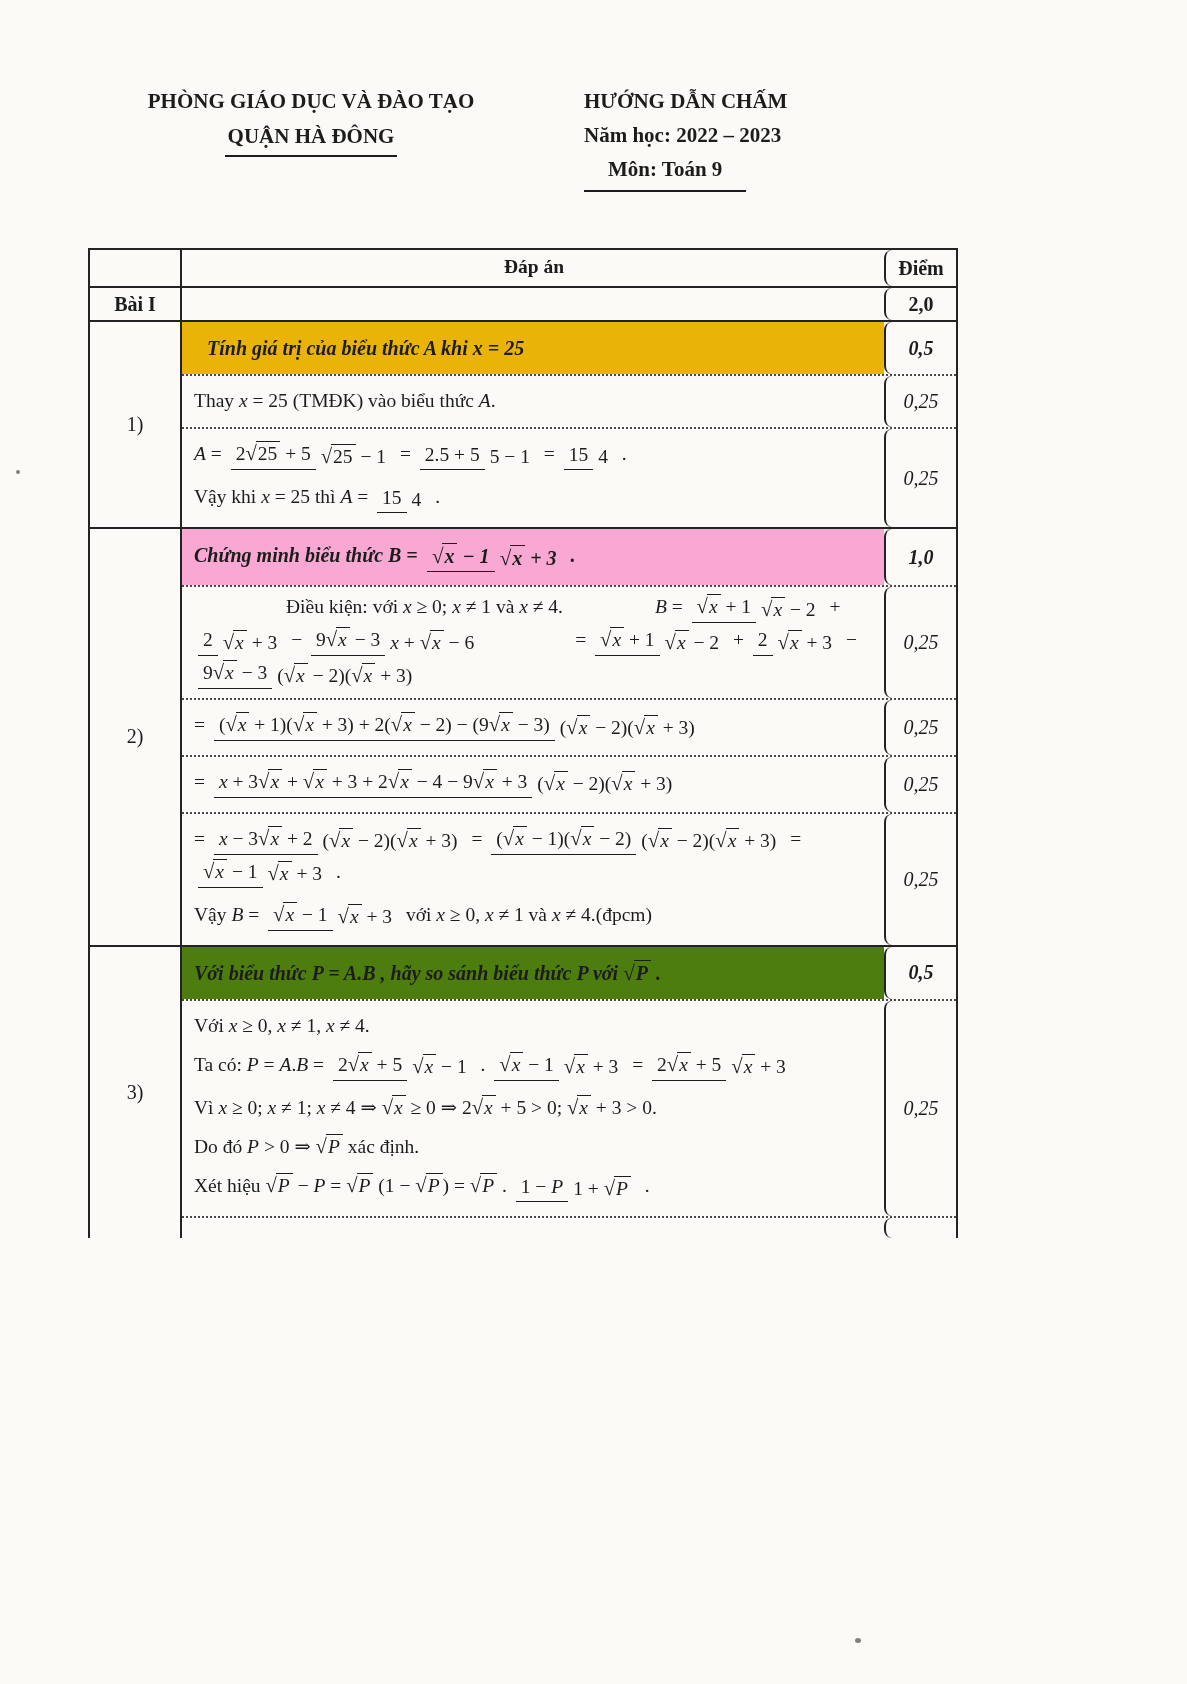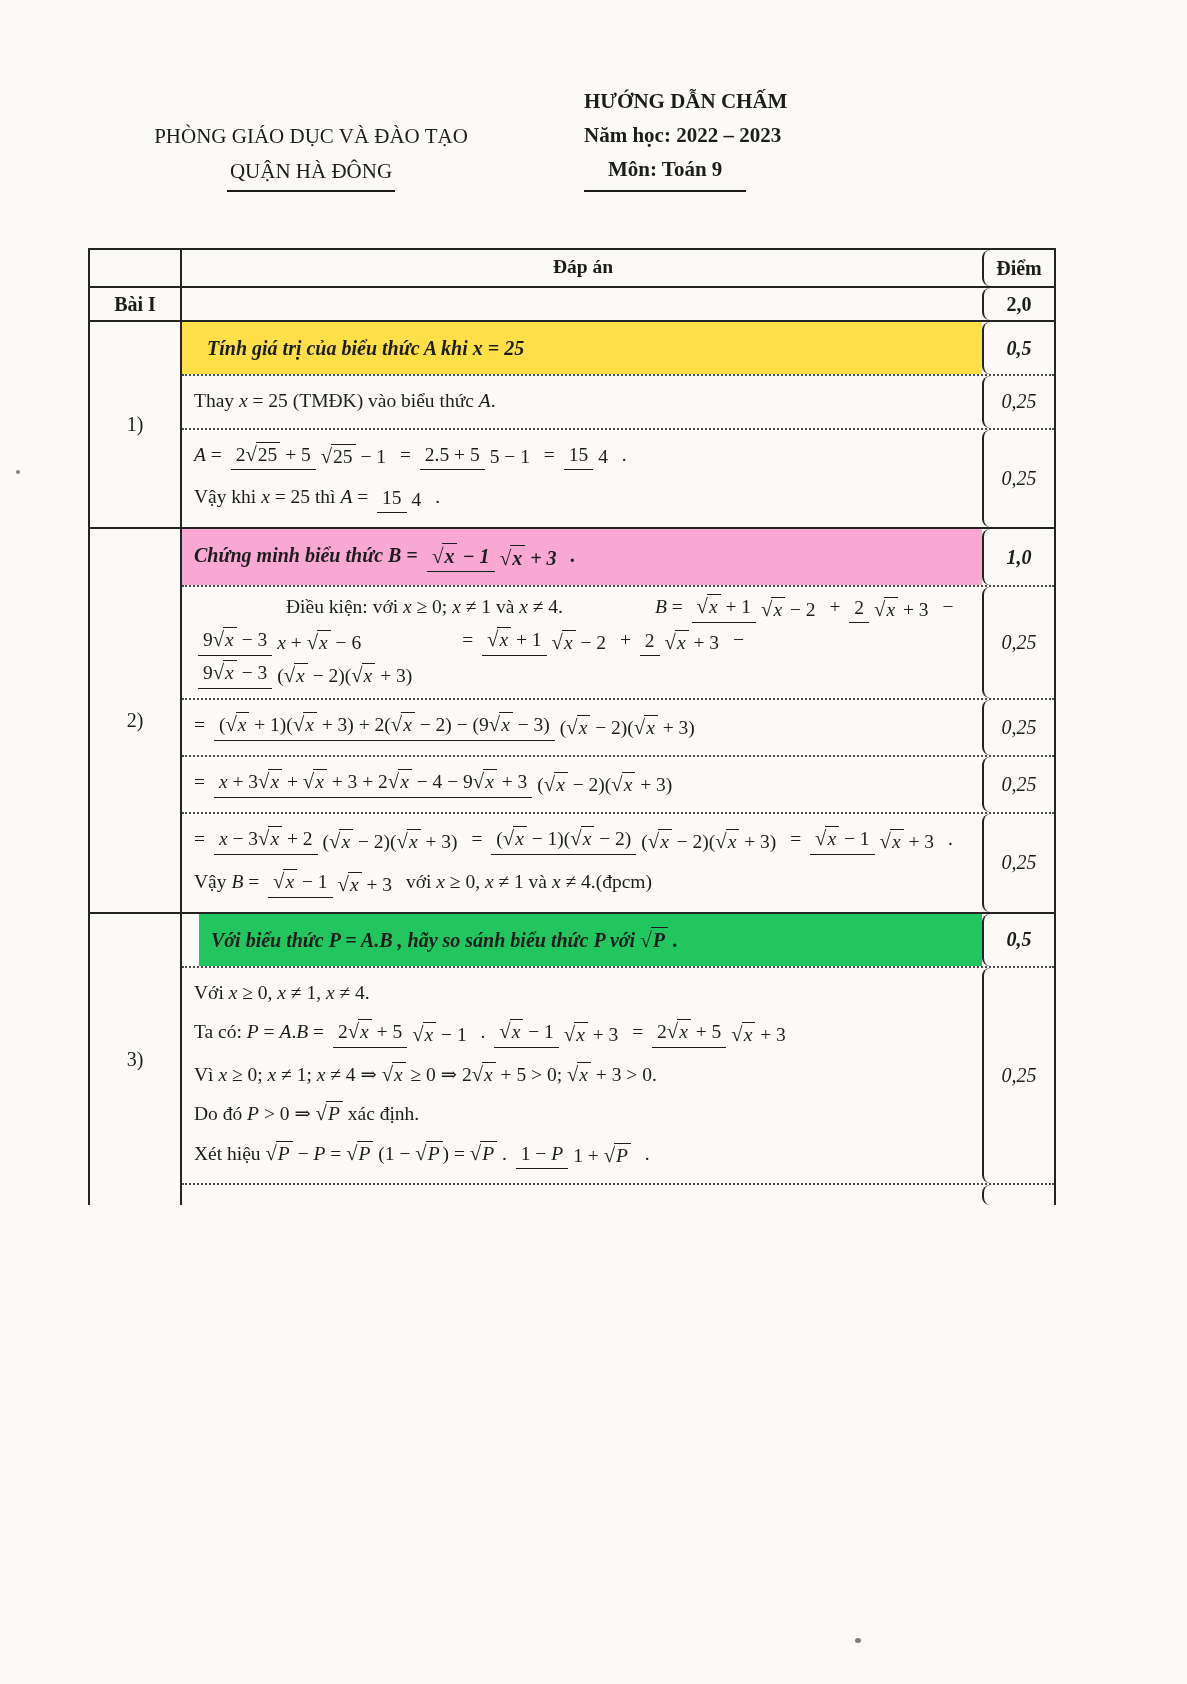--- a/index.html
+++ b/index.html
@@ -2,27 +2,27 @@
 <html><head>
 <meta charset="utf-8">
 <style>
   * { margin:0; padding:0; box-sizing:border-box; }
   html, body { background:#d8d8d5; }
   body { font-family:"Liberation Serif","DejaVu Serif",serif; color:#1c1c1c; }
   .page { width:1187px; min-height:1684px; margin:0 auto; background:#fbfaf7; padding:84px 95px 60px 88px; position:relative; overflow:hidden; }
 
   
   .hdr { display:flex; }
-  .hdr-left  { width:430px; margin-left:8px;  text-align:center; font-weight:normal; font-size:21px; line-height:1.65;margin-top:35px; }
+  .hdr-left  { width:430px; margin-left:8px;  text-align:center; font-weight:bold; font-size:21px; line-height:1.65; }
   .hdr-right { width:350px; margin-left:58px; text-align:left; font-weight:bold; font-size:21px; line-height:1.62; }
   .u { display:inline-block; border-bottom:2.2px solid #1c1c1c; padding:0 3px 2px; }
   .u-wide { padding:0 24px 4px; }
 
   
-  .tbl { margin-top:56px; width:968px; border:2.2px solid #232323; border-bottom:none; font-size:19.5px; }
+  .tbl { margin-top:56px; width:870px; border:2.2px solid #232323; border-bottom:none; font-size:19.5px; }
   .frow { display:flex; align-items:stretch; }
   .head-row { border-bottom:2.2px solid #232323; min-height:38px; }
   .bai-row  { min-height:32px;gap:36px; }
   .label-cell  { flex:0 0 92px; border-right:2.2px solid #232323; display:flex; align-items:center; justify-content:center; font-size:20px; }
   .answer-cell { flex:1 1 auto; padding:5px 10px 7px 12px; min-width:0; }
   .points-cell { flex:0 0 72px; border-left:2.2px solid #232323; display:flex; align-items:center; justify-content:center; font-style:italic; font-size:20px;border-radius:8px; }
   .head-center { display:flex; align-items:center; justify-content:center; font-weight:bold; }
   .pts-head { font-style:normal; font-weight:bold; }
   .bai-label { font-weight:bold; }
   .pts-bold { font-style:normal; font-weight:bold; }
@@ -74,21 +74,21 @@
     <div class="frow bai-row">
       <div class="label-cell bai-label">Bài I</div>
       <div class="answer-cell"></div>
       <div class="points-cell pts-bold">2,0</div>
     </div>
     <div>
         <span class="section-row" style="">
           <span class="label-cell">1)</span>
           <span class="section-content">
             <span class="content-row title-row">
-              <span class="answer-cell" style="background: #fde047; padding-left: 25px;">
+              <span class="answer-cell" style="background: #eab308; padding-left: 25px;">
                 <div class="line">Tính giá trị của biểu thức A khi x = 25</div>
               </span>
               <span class="points-cell">0,5</span>
             </span>
             <span class="content-row">
               <span class="answer-cell">
                 <div class="line">Thay <span class="mi">x</span> = 25 (TMĐK) vào biểu thức <span class="mi">A</span>.</div>
               </span>
               <span class="points-cell">0,25</span>
             </span>
@@ -297,21 +297,21 @@
                   </span> với <span class="mi">x</span> ≥ 0, <span class="mi">x</span> ≠ 1 và <span class="mi">x</span> ≠ 4.(đpcm)</div>
               </span>
               <span class="points-cell">0,25</span>
             </span>
           </span>
         </span>
         <span class="section-row" style="">
           <span class="label-cell">3)</span>
           <span class="section-content">
             <span class="content-row title-row">
-              <span class="answer-cell" style="background: #22c55e; margin-left: 17px;">
+              <span class="answer-cell" style="background: #4d7c0f;">
                 <div class="line">Với biểu thức P = A.B , hãy so sánh biểu thức P với <span class="sqrt">
                     <span class="radsign">√</span>
                     <span class="radicand">P</span>
                   </span> .</div>
               </span>
               <span class="points-cell">0,5</span>
             </span>
             <span class="content-row">
               <span class="answer-cell">
                 <div class="line">Với <span class="mi">x</span> ≥ 0, <span class="mi">x</span> ≠ 1, <span class="mi">x</span> ≠ 4.</div>

